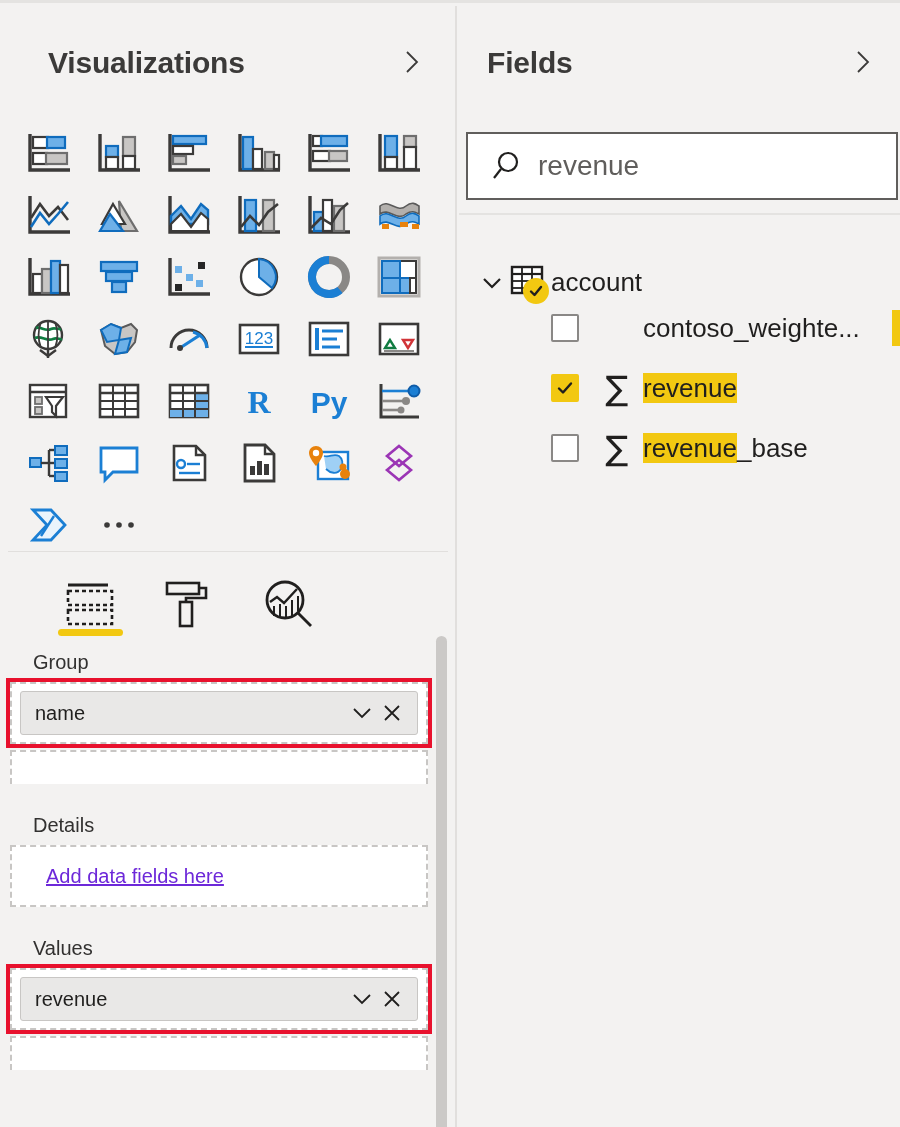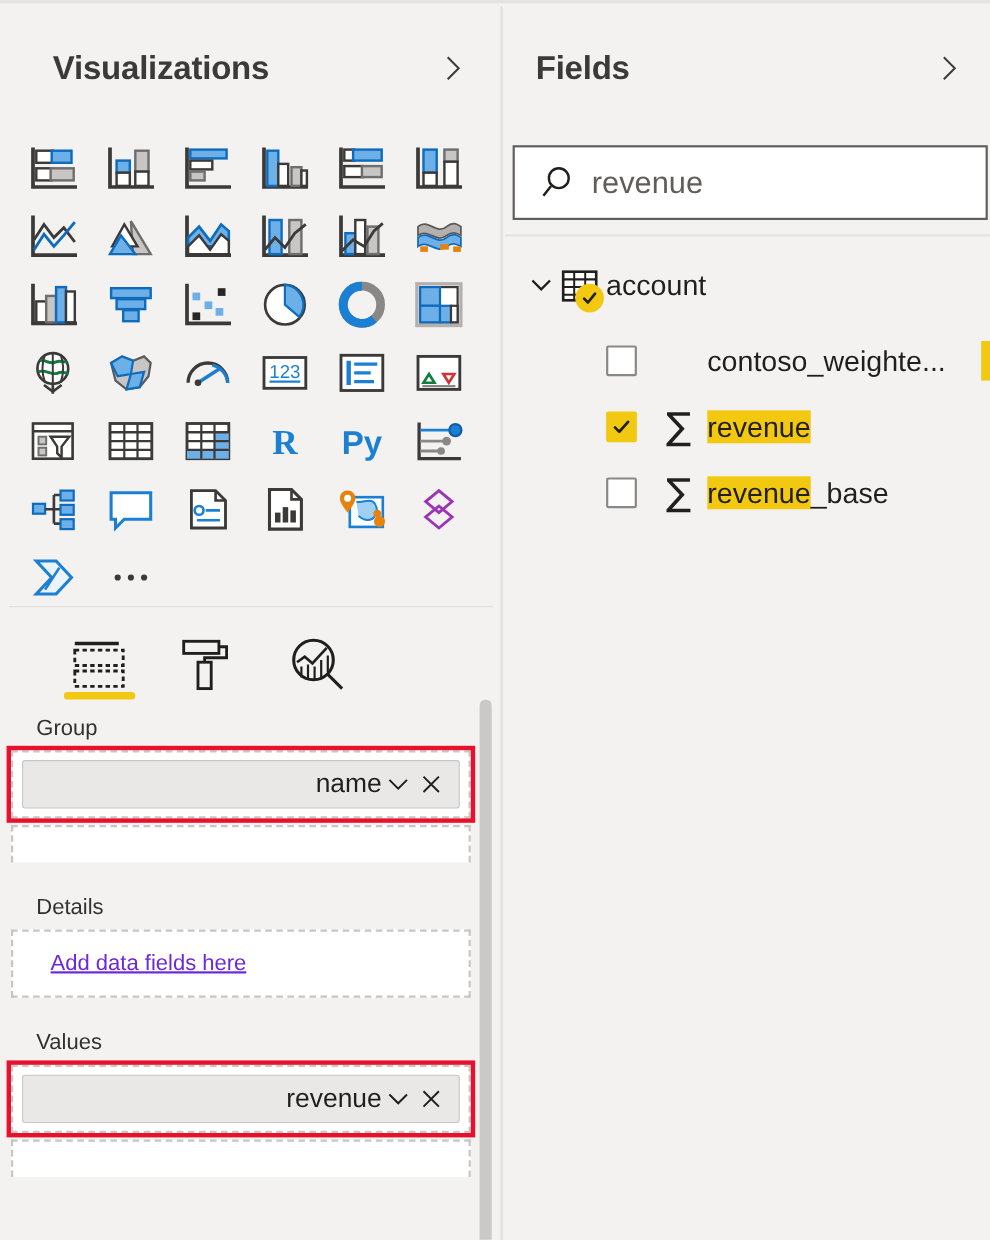--- a/index.html
+++ b/index.html
@@ -126,23 +126,22 @@
     height: 44px;
     background: #e9e8e7;
     border: 1px solid #c8c6c4;
     border-radius: 3px;
     display: flex; align-items: center;
     padding: 0 10px 0 14px;
     cursor: pointer;
   }
   .chip-name {
     flex: 1;
-    font-size: 24px;
+    font-size: 20px;
     color: #201f1e;
-    text-align: right;
   }
   .chip-btn {
     width: 30px; height: 30px;
     display: flex; align-items: center; justify-content: center;
     cursor: pointer;
   }
   .well-placeholder {
     height: 44px;
     display: flex; align-items: center;
     padding-left: 26px;
@@ -200,21 +199,21 @@
   }
 
   
   .fields-tree {
     position: absolute;
     left: 0; top: 238px;
     width: 441px;
   }
   .tree-table-row {
     position: relative;
-    display: flex; align-items: flex-start;
+    display: flex; align-items: flex-end;
     height: 54px;
     padding-left: 18px;
     cursor: pointer;
   }
   .tree-chevron { width: 30px; height: 30px; flex: 0 0 auto; }
   .tbl-icon-wrap {
     position: relative;
     width: 38px; height: 34px;
     margin-left: 3px;
     flex: 0 0 auto;

